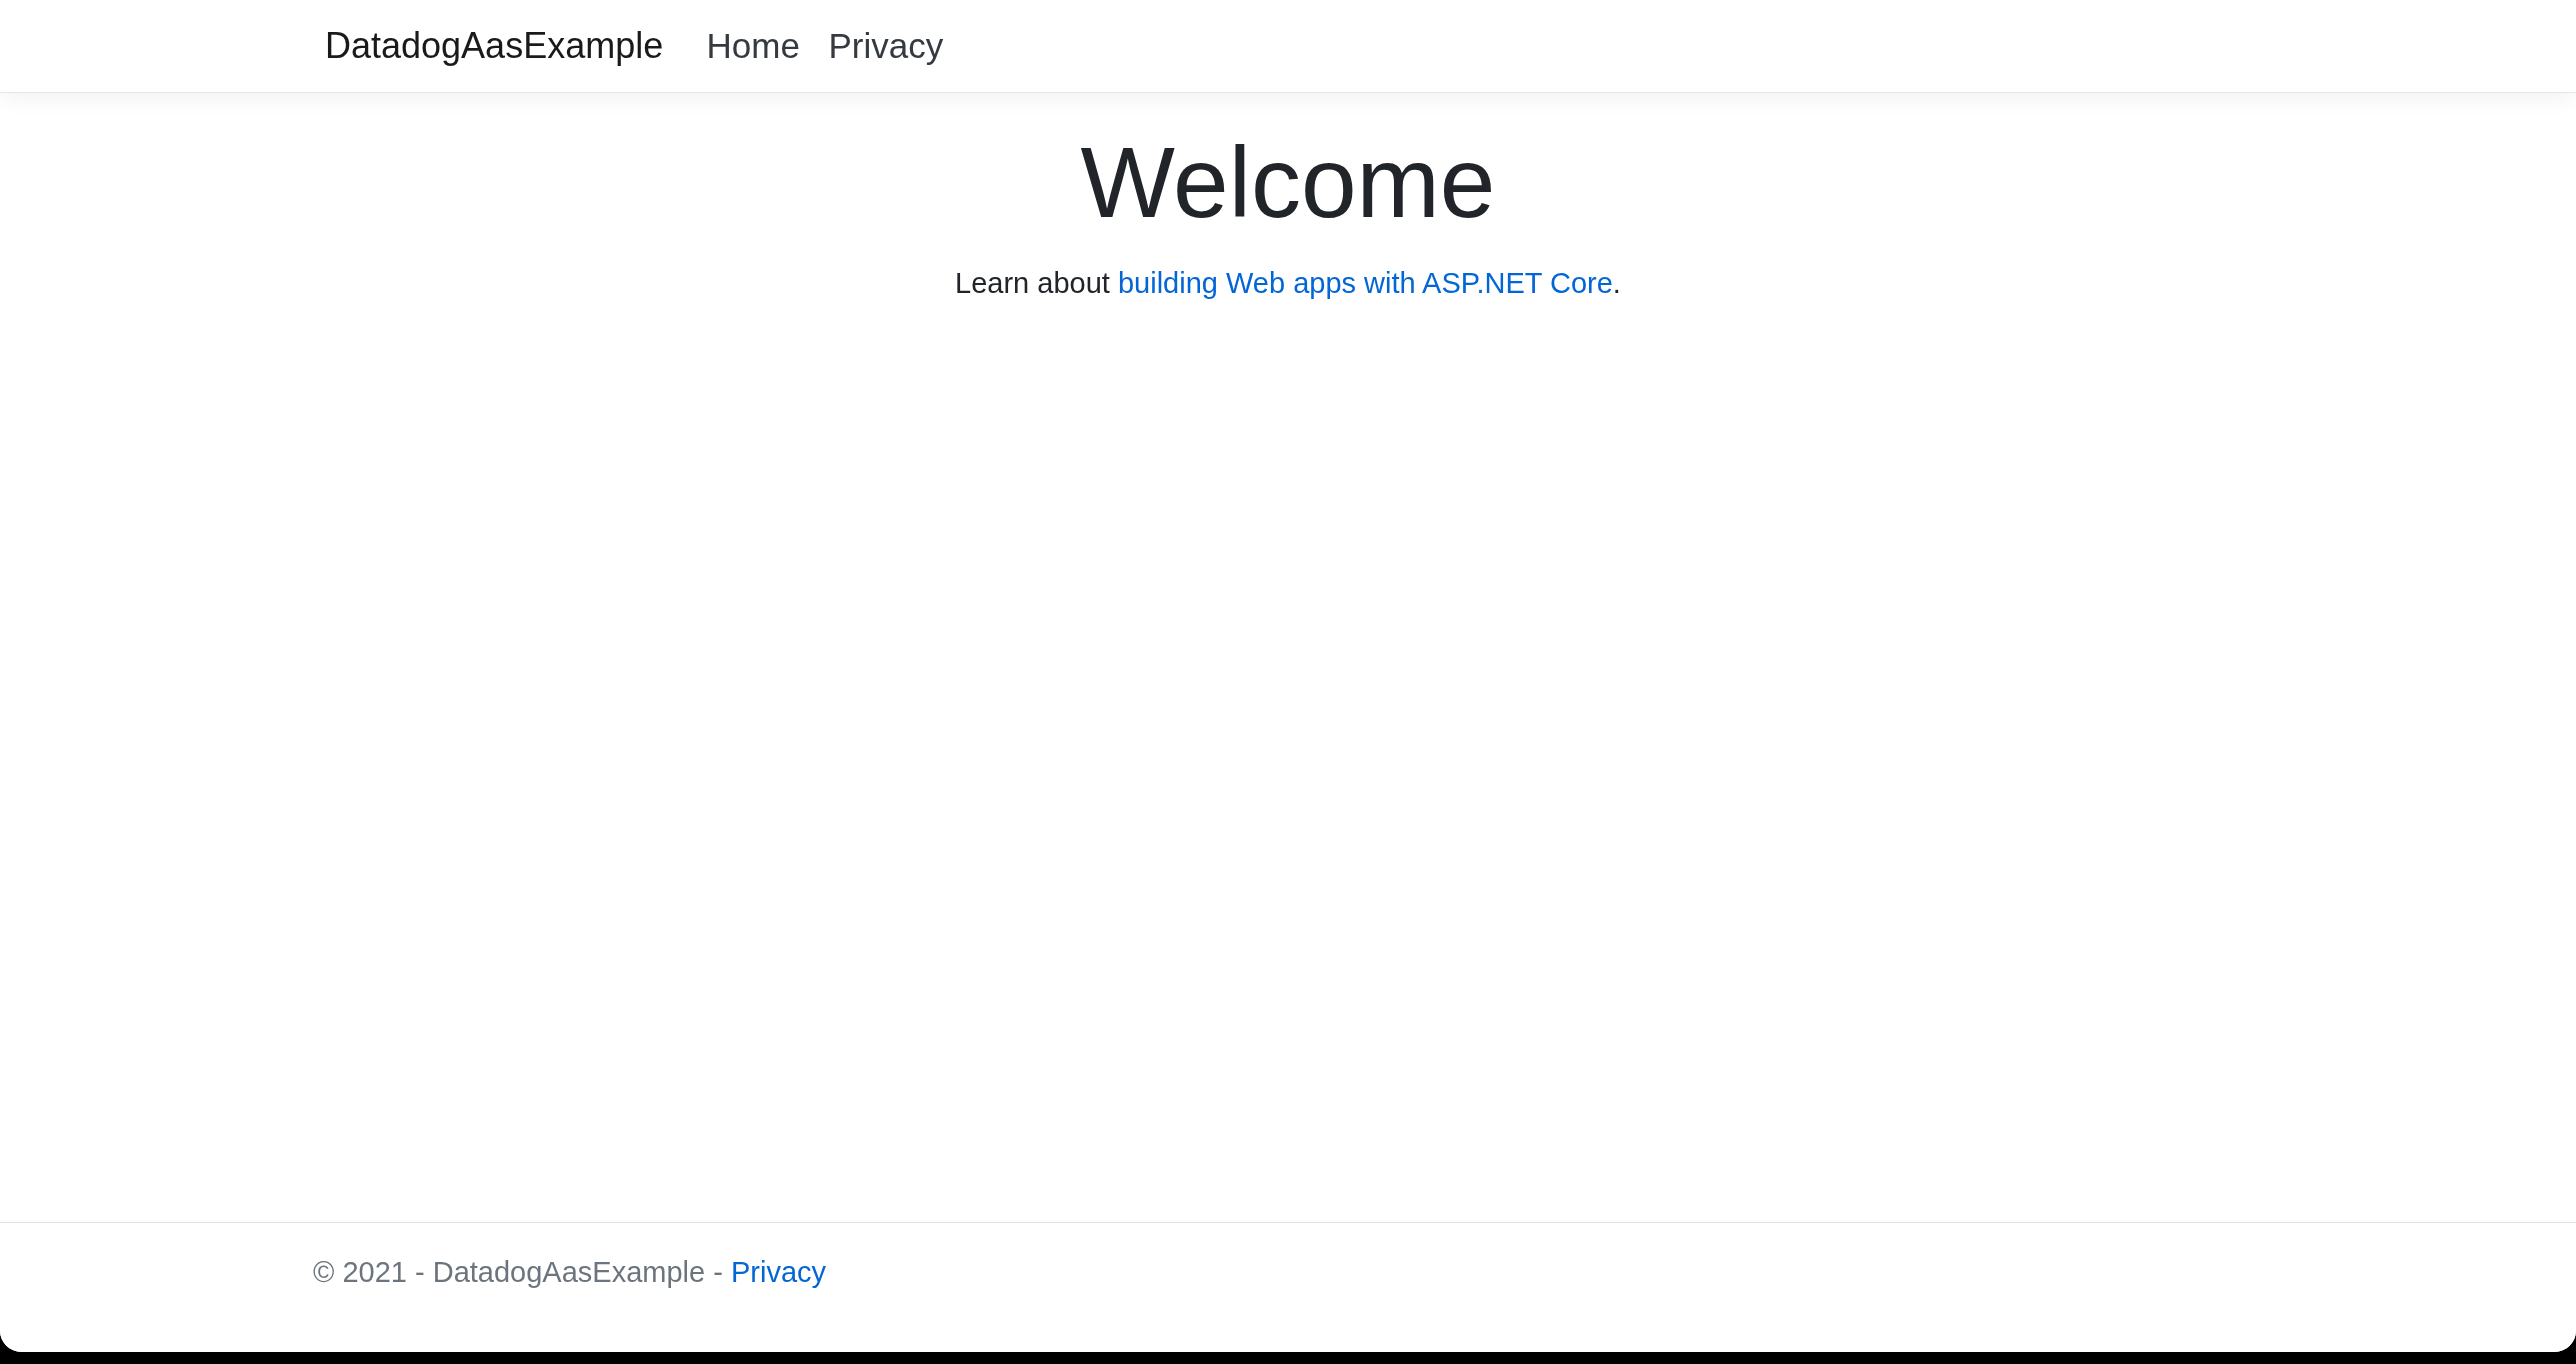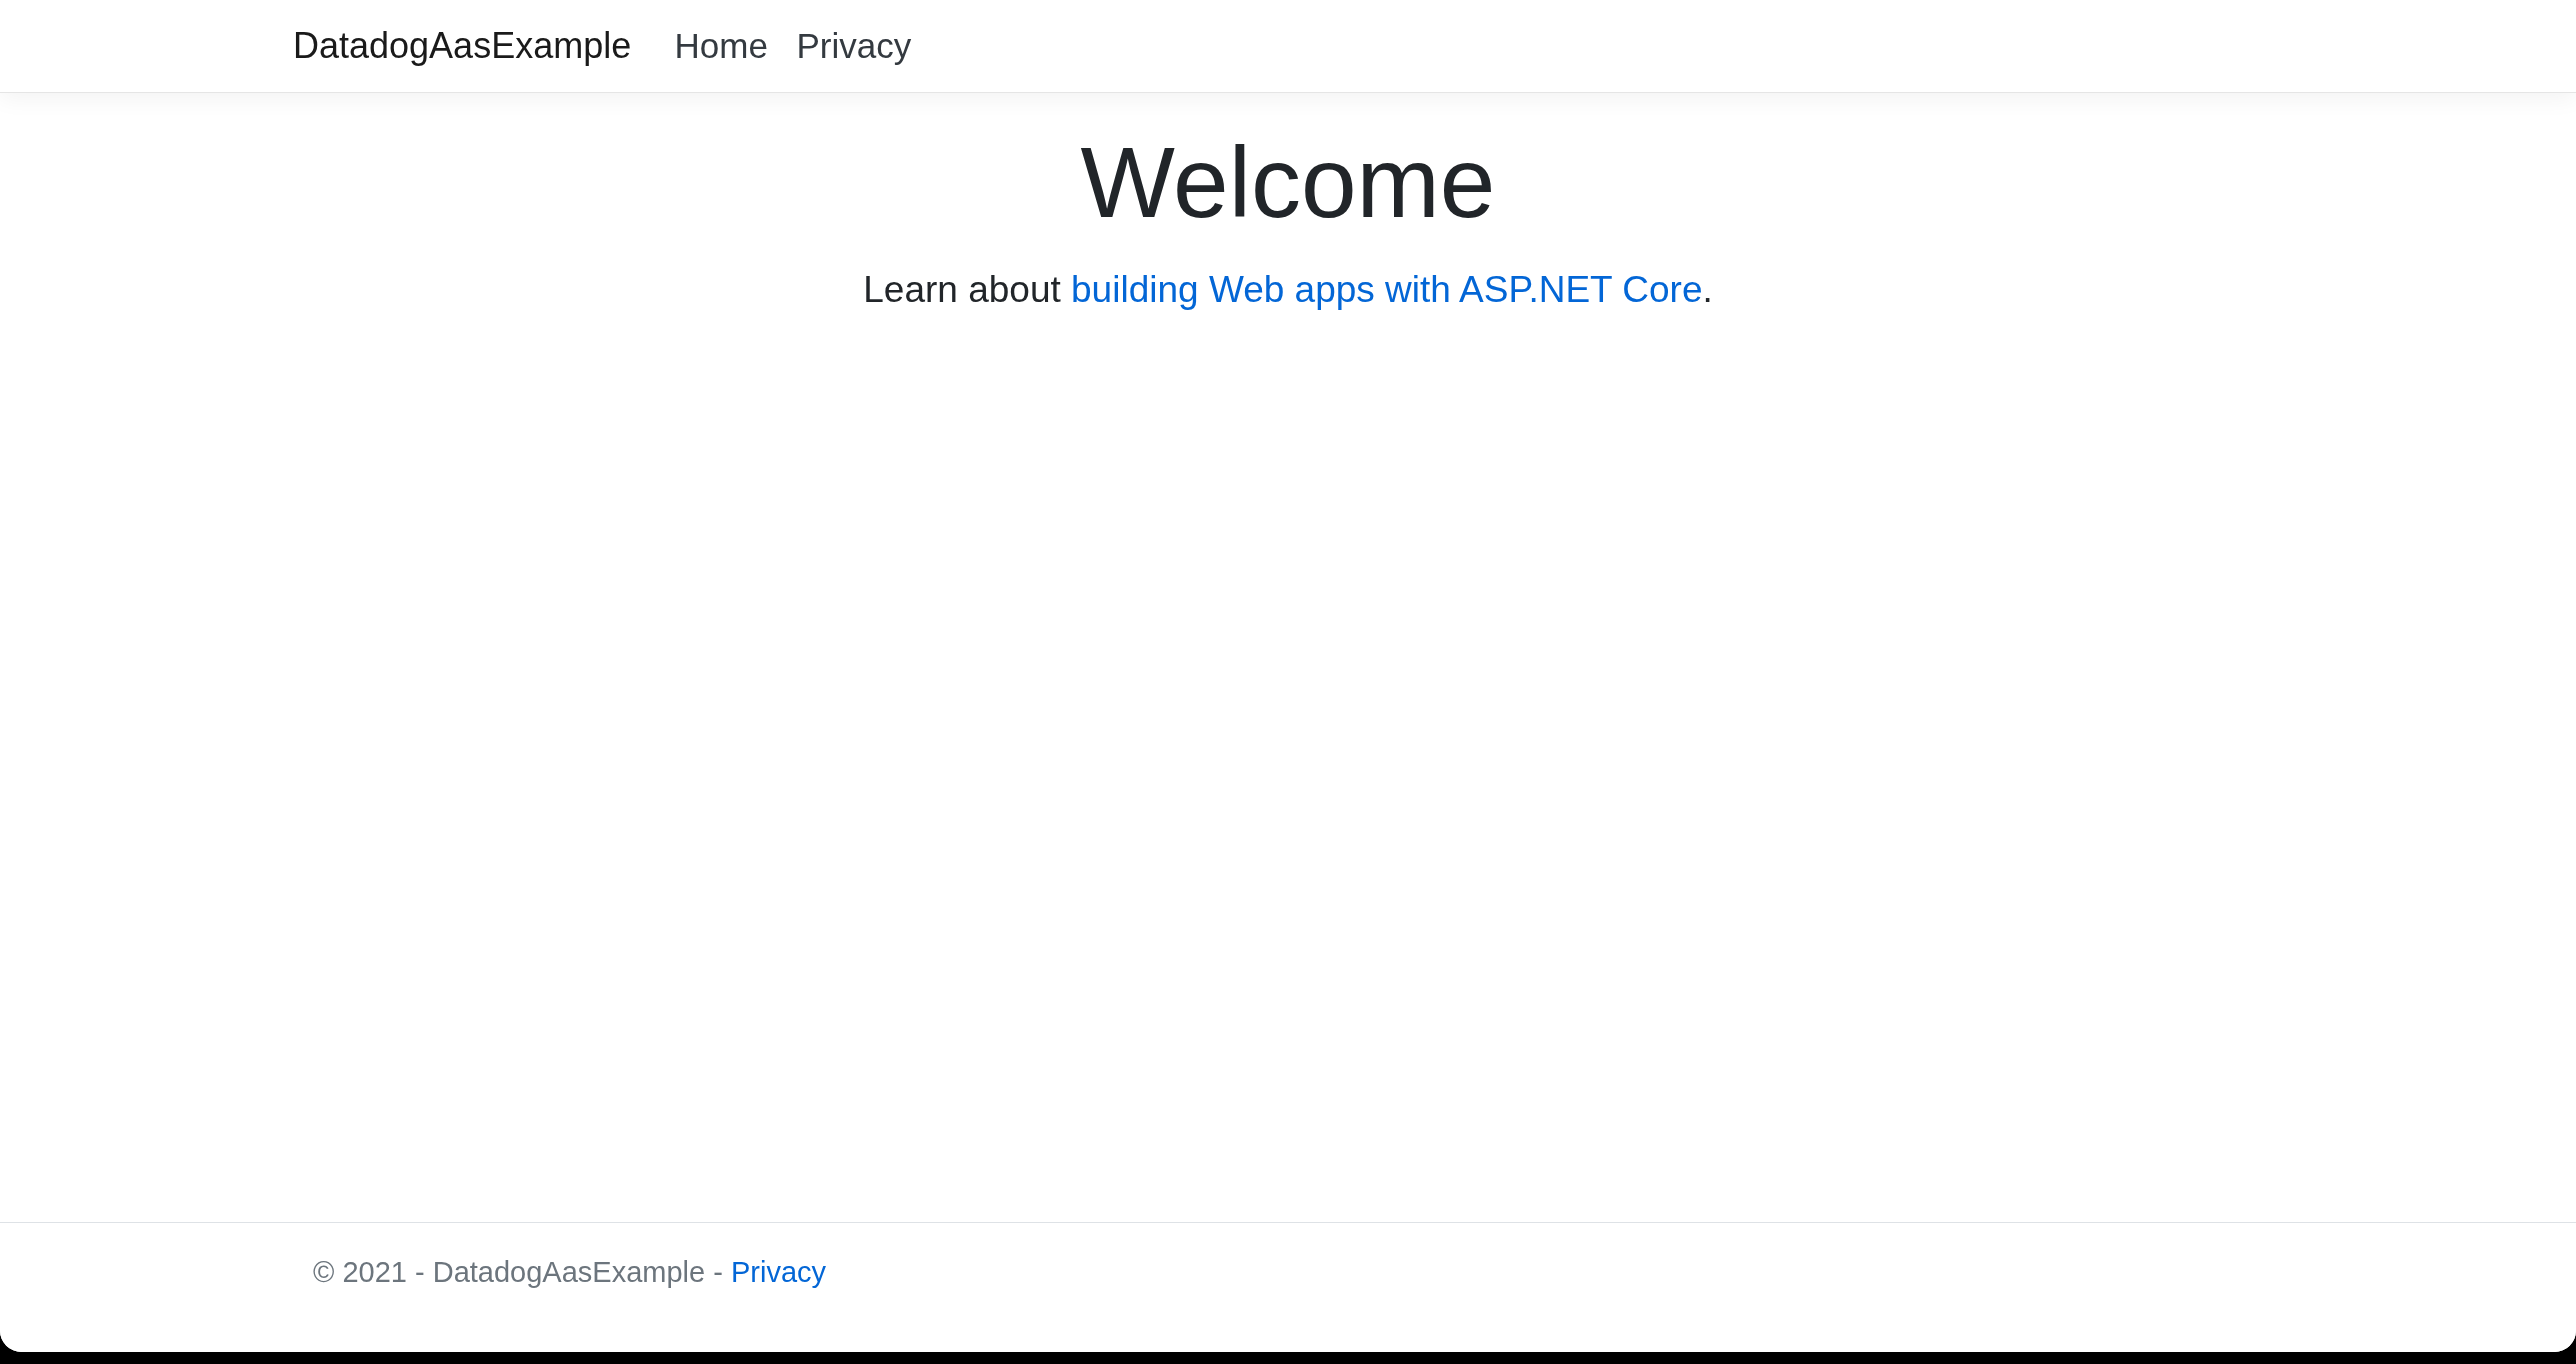--- a/index.html
+++ b/index.html
@@ -29,21 +29,21 @@
     background:var(--page_bg);
     border-bottom:1.8px solid var(--border);
     box-shadow:0 7.2px 21.5px rgba(0,0,0,0.05);
     display:flex;align-items:center;
     position:relative;z-index:2;
   }
   .container{
     width:100%;max-width:2044px;
     margin:0 auto;padding:0 27px;
   }
-  .nav-inner{display:flex;align-items:center;}
+  .nav-inner{display:flex;align-items:center;margin-left:32px;}
   .navbar-brand{
     font-size:36px;line-height:1.1;
     color:var(--brand_text);
     text-decoration:none;
     margin-right:29px;
     white-space:nowrap;
   }
   .nav-links{display:flex;align-items:center;}
   .nav-link{
     font-size:35px;
@@ -58,21 +58,21 @@
     text-align:center;
   }
   .display-heading{
     font-size:100px;
     font-weight:300;
     line-height:1.2;
     margin:0 0 20px 0;
     color:var(--body_text);
   }
   .intro{
-    font-size:37px;
+    font-size:29px;
     line-height:1.5;
     margin:9px;
     color:var(--body_text);
   }
   .intro a{color:var(--link);text-decoration:none;}
   
   .footer{
     position:absolute;
     bottom:0;left:0;
     width:100%;

